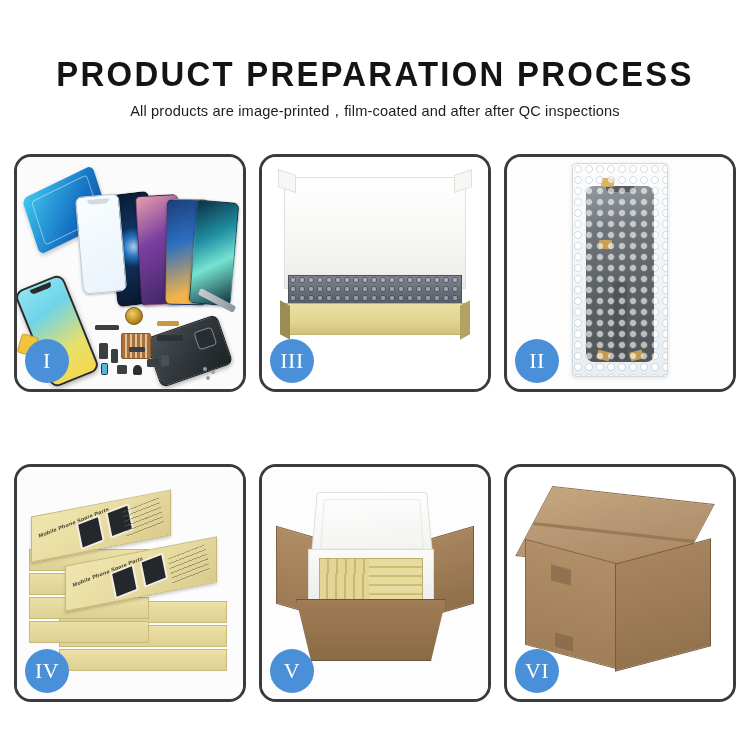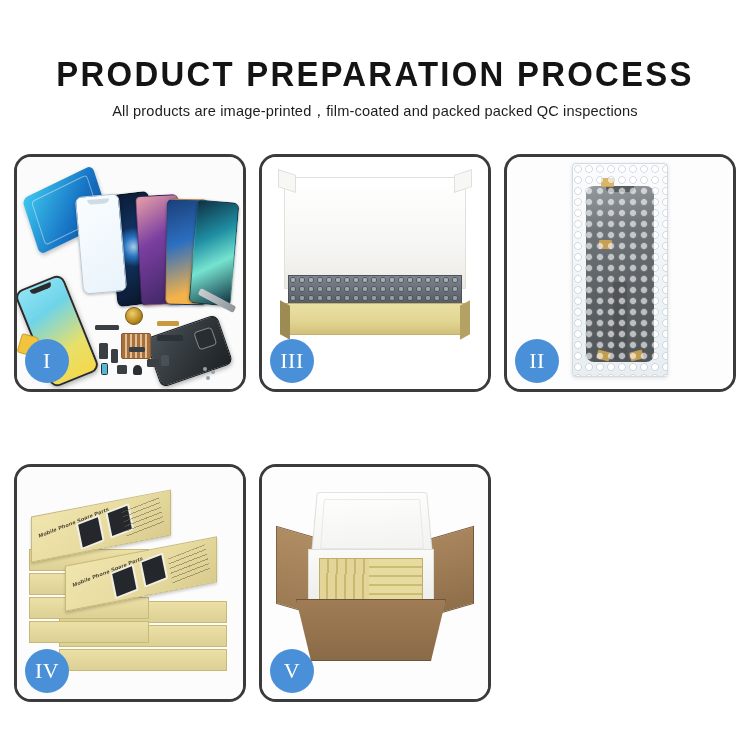--- a/index.html
+++ b/index.html
@@ -340,21 +340,21 @@
   .c-tab1 { left: 44px; top: 100px; width: 20px; height: 16px; transform: skewY(15deg); }
   .c-tab2 { left: 48px; top: 168px; width: 18px; height: 14px; transform: skewY(15deg); }
 </style>
 </head>
 <body>
 
 <div class="page">
 
   <div class="header">
     <div class="main-title">PRODUCT PREPARATION PROCESS</div>
-    <div class="sub-title">All products are image-printed，film-coated and packed packed QC inspections</div>
+    <div class="sub-title">All products are image-printed，film-coated and after after QC inspections</div>
   </div>
 
   <div class="grid">
 
     <div class="panel">
       <div class="panel-inner p1">
         <div class="blue-film"></div>
         <div class="fan">
           <div class="ph ph1"></div>
           <div class="ph ph2"></div>
@@ -456,15 +456,25 @@
         <div class="v-flapR"></div>
         <div class="v-foam-lid"></div>
         <div class="v-foam-box">
           <span class="v-contents"></span>
         </div>
         <div class="v-front"></div>
       </div>
       <div class="badge">V</div>
     </div>
 
+    <div class="panel">
+      <div class="panel-inner p6">
+        <div class="c-top"></div>
+        <div class="c-left"></div>
+        <div class="c-right"></div>
+        <span class="c-tab c-tab1"></span>
+        <span class="c-tab c-tab2"></span>
+      </div>
+      <div class="badge">VI</div>
+    </div>
 
   </div>
 </div>
 
 </body></html>

